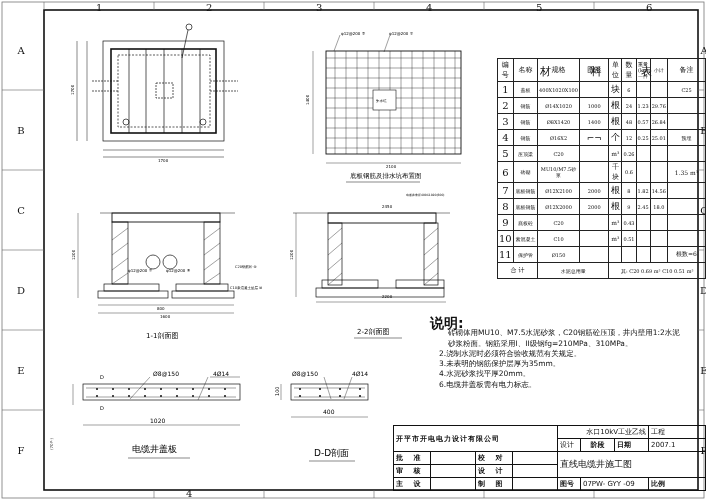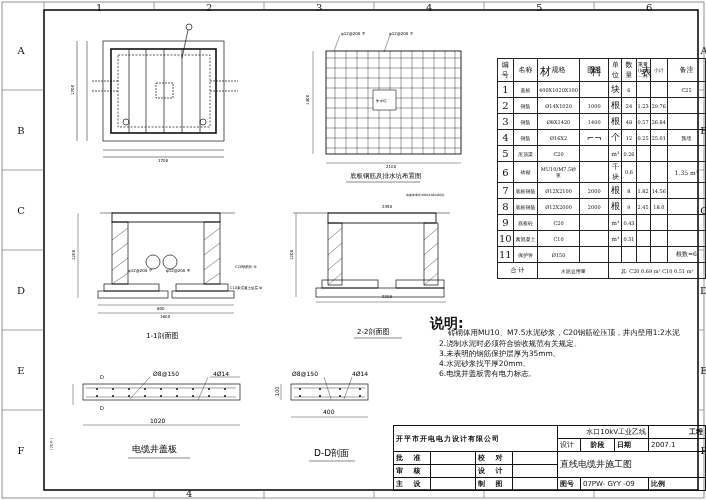--- a/index.html
+++ b/index.html
@@ -420,33 +420,34 @@
     <td colspan="2" style="font-size:5px">水泥总用量</td>
     <td colspan="5" style="font-size:5px">其: C20  0.69 m³   C10  0.51 m³</td>
   </tr>
 </tbody>
     </table>
 
 
 <div class="notes">
   <div class="hd">说明:</div>
   <div class="cont">砖砌体用MU10、M7.5水泥砂浆，C20钢筋砼压顶，井内壁用1:2水泥</div>
+  <div class="cont">砂浆粉面。钢筋采用I、II级钢fg=210MPa、310MPa。</div>
   <div class="it">2.浇制水泥时必须符合验收规范有关规定。</div>
   <div class="it">3.未表明的钢筋保护层厚为35mm。</div>
   <div class="it">4.水泥砂浆找平厚20mm。</div>
   <div class="it">6.电缆井盖板需有电力标志。</div>
 </div>
 
 
 <table class="tb">
   <tbody>
         <tr>
     <td colspan="4" rowspan="2" class="company" style="height:22px;width:154px">开平市开电电力设计有限公司</td>
     <td colspan="3" style="text-align:right;width:90px">水口10kV工业乙线</td>
-    <td style="font-weight:bold;width:52px;text-align:right">工程</td>
+    <td style="font-weight:normal;width:52px;">工程</td>
   </tr>
   <tr>
     <td style="text-align:left">设计</td>
     <td style="text-align:center;font-weight:bold">阶段</td>
     <td style="font-weight:bold">日期</td>
     <td>2007.1</td>
   </tr>
   <tr>
     <td class="lbl" style="width:32px">批 准</td>
     <td style="width:40px"></td>

